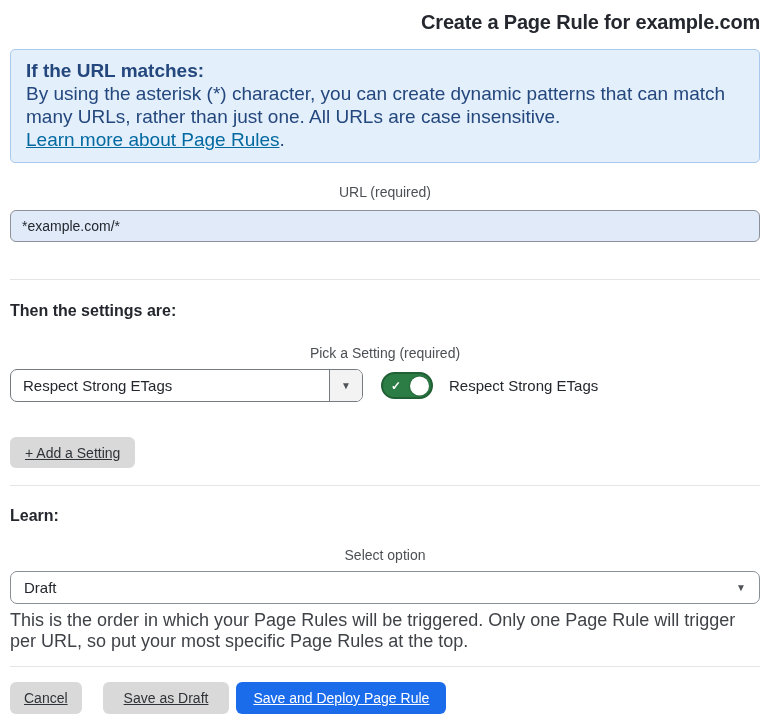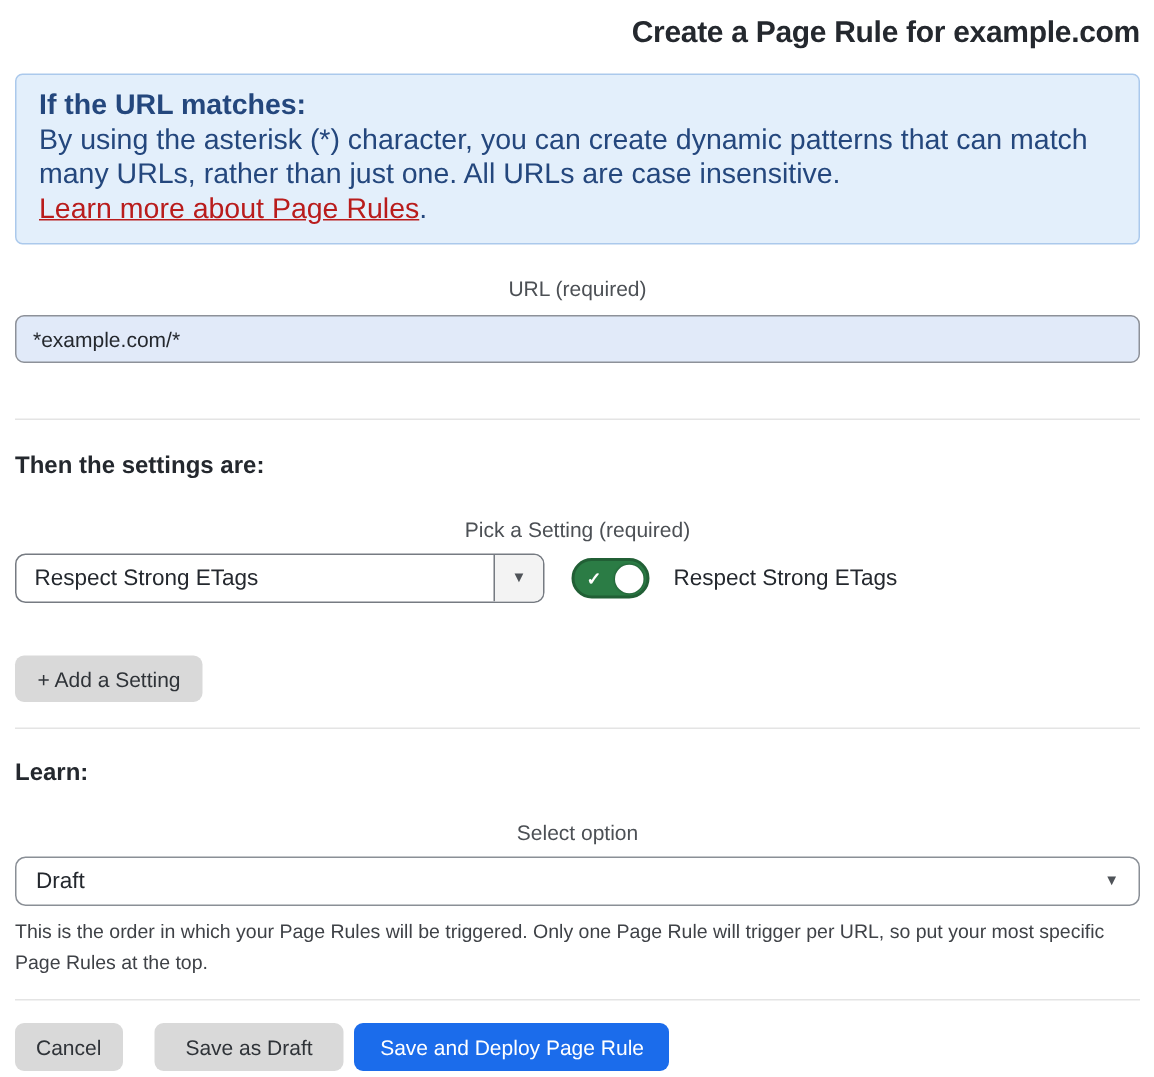--- a/index.html
+++ b/index.html
@@ -26,21 +26,21 @@
     background: #e3effb;
     border: 1px solid #abc9ec;
     border-radius: 5px;
     padding: 9px 15px 11px;
     color: #24477d;
     font-size: 19px;
     line-height: 23px;
   }
   .info-heading { font-weight: 700; }
   .info-link {
-    color: #b91c1c;
+    color: #0369a1;
     text-decoration: underline;
     cursor: pointer;
   }
 
   .field-label {
     display: block;
     margin-top: 21px;
     font-size: 14px;
     line-height: 17px;
     color: #4c5055;
@@ -158,20 +158,21 @@
     height: 32px;
     border: none;
     border-radius: 6px;
     font-size: 14px;
     font-family: inherit;
     display: inline-flex;
     align-items: center;
     justify-content: center;
     cursor: pointer;
     white-space: nowrap;
+    text-decoration: underline;
   }
   .btn-gray { background: #d9d9d9; color: #2f3338; }
   .btn-primary { background: #1b6ceb; color: #ffffff; }
 
   .add-setting-btn {
     margin-top: 35px;
     height: 31px;
     padding: 0 15px;
   }
 
@@ -192,21 +193,21 @@
     color: #24282e;
     cursor: pointer;
   }
   .order-select .caret {
     color: #4f5358;
     font-size: 10px;
   }
 
   .help-text {
     margin-top: 6px;
-    font-size: 13px;
+    font-size: 18px;
     line-height: 21px;
     color: #3f4247;
     max-width: 750px;
   }
 
   .footer {
     margin-top: 15px;
     display: flex;
     align-items: center;
   }

